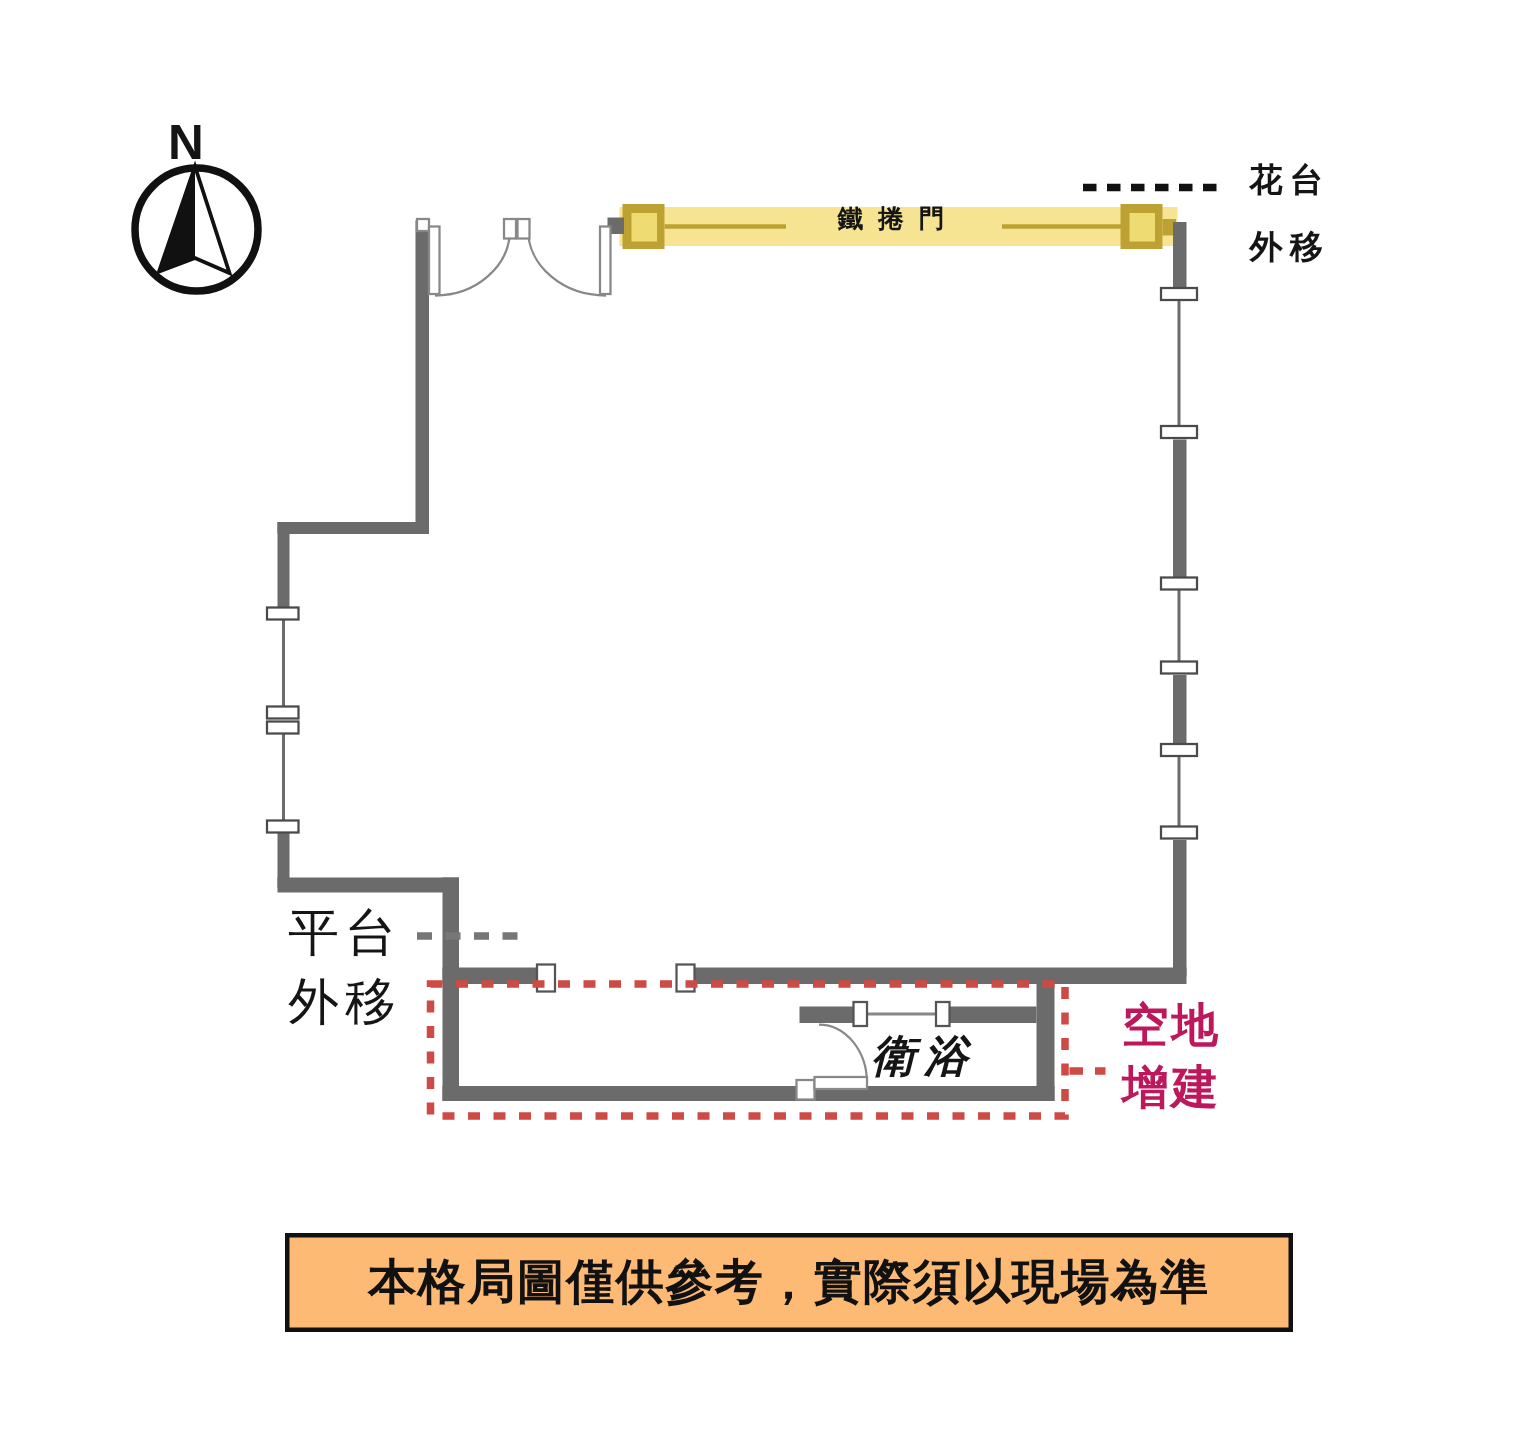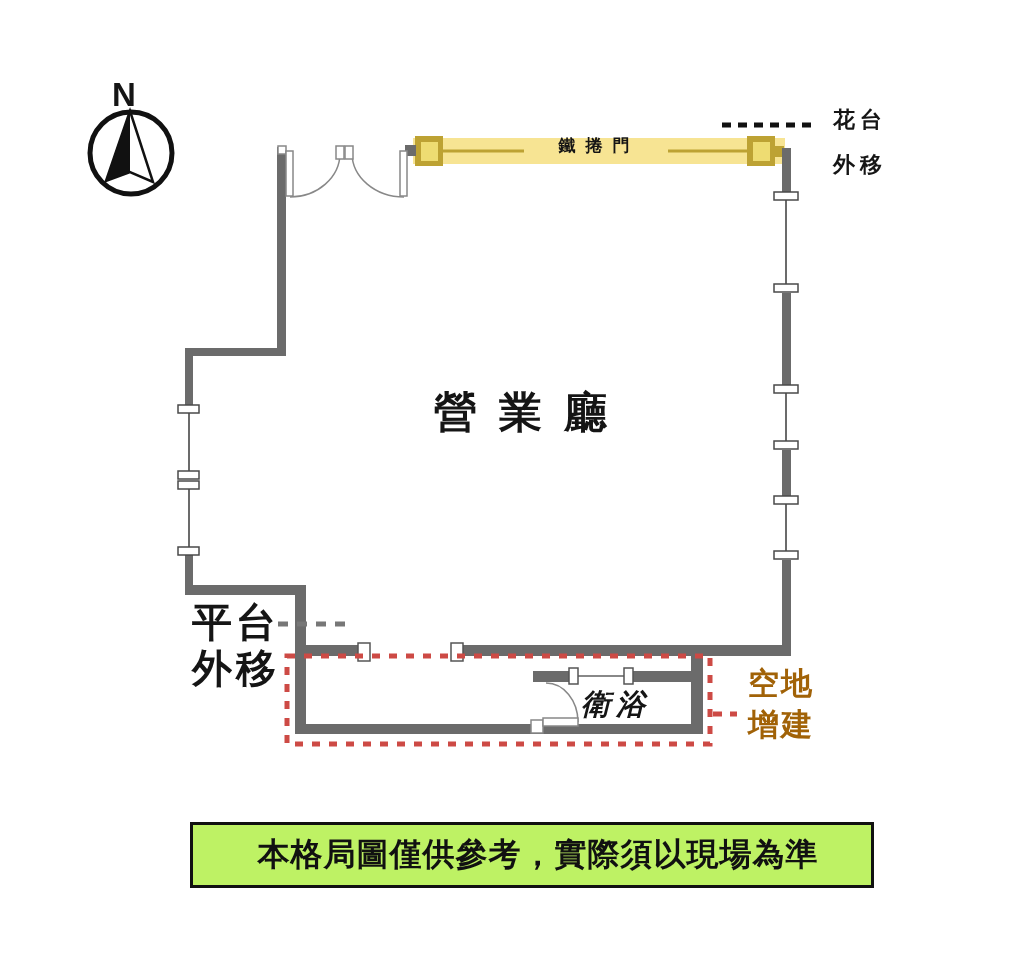--- a/index.html
+++ b/index.html
@@ -6,27 +6,27 @@
   .canvas{
     position:relative;width:1023px;height:970px;background:#ffffff;overflow:hidden;
     font-family:"Liberation Sans","DejaVu Sans",sans-serif;color:#111;
   }
   .plan-svg{position:absolute;left:0;top:0;}
   .lbl{position:absolute;white-space:pre;color:#151515;}
   .lbl-n{left:112px;top:76px;font-size:33px;font-weight:800;letter-spacing:1px;}
   .lbl-flower{left:833px;top:97px;font-size:22px;font-weight:600;line-height:45px;letter-spacing:5px;}
   .lbl-roller{left:413px;top:134px;width:372px;text-align:center;font-size:17px;font-weight:600;letter-spacing:10px;}
   .lbl-hall{left:434px;top:384px;font-size:43px;font-weight:700;letter-spacing:22px;}
-  .lbl-platform{left:192px;top:599px;font-size:40px;font-weight:700;line-height:46px;letter-spacing:4px;}
+  .lbl-platform{left:192px;top:599px;font-size:34px;font-weight:400;line-height:46px;letter-spacing:4px;}
   .lbl-bath{left:581px;top:685px;font-size:29px;font-weight:700;letter-spacing:6px;font-style:italic;}
   .lbl-vacant{left:748px;top:663px;font-size:31px;font-weight:700;line-height:41px;letter-spacing:2px;}
   .disclaimer-box{
     position:absolute;left:190px;top:822px;width:666px;height:60px;
-    border:3px solid #111;background:#bef264;display:flex;align-items:center;justify-content:center;
-    font-size:32px;font-weight:600;letter-spacing:1px;color:#111;padding-left:12px;
+    border:3px solid #111;background:#fdba74;display:flex;align-items:center;justify-content:center;
+    font-size:32px;font-weight:600;letter-spacing:1px;color:#111;
   }
 </style>
 </head>
 <body>
 
 <div class="canvas">
 
   <svg class="plan-svg" width="1023" height="970" viewBox="0 0 1023 970">
 
     <g>
@@ -124,25 +124,24 @@
       <path d="M 130 111 L 130 172 L 106 181 Z" fill="#111"></path>
     </g>
   </svg>
 
   <div class="lbl lbl-n">N</div>
 
   <div class="lbl lbl-roller">鐵捲門</div>
 
   <div class="lbl lbl-flower"><span>花台</span><br><span>外移</span></div>
 
-  <div class="lbl lbl-hall">營業廳</div>
 
   <div class="lbl lbl-platform"><span>平台</span><br><span>外移</span></div>
 
   <div class="lbl lbl-bath">衛浴</div>
 
-  <div class="lbl lbl-vacant" style="color:#a16207;"><span>空地</span><br><span>增建</span></div>
+  <div class="lbl lbl-vacant" style="color:#be185d;"><span>空地</span><br><span>增建</span></div>
 
   <div class="disclaimer-box">
     <span>本格局圖僅供參考，實際須以現場為準</span>
   </div>
 
 </div>
 
 </body></html>

